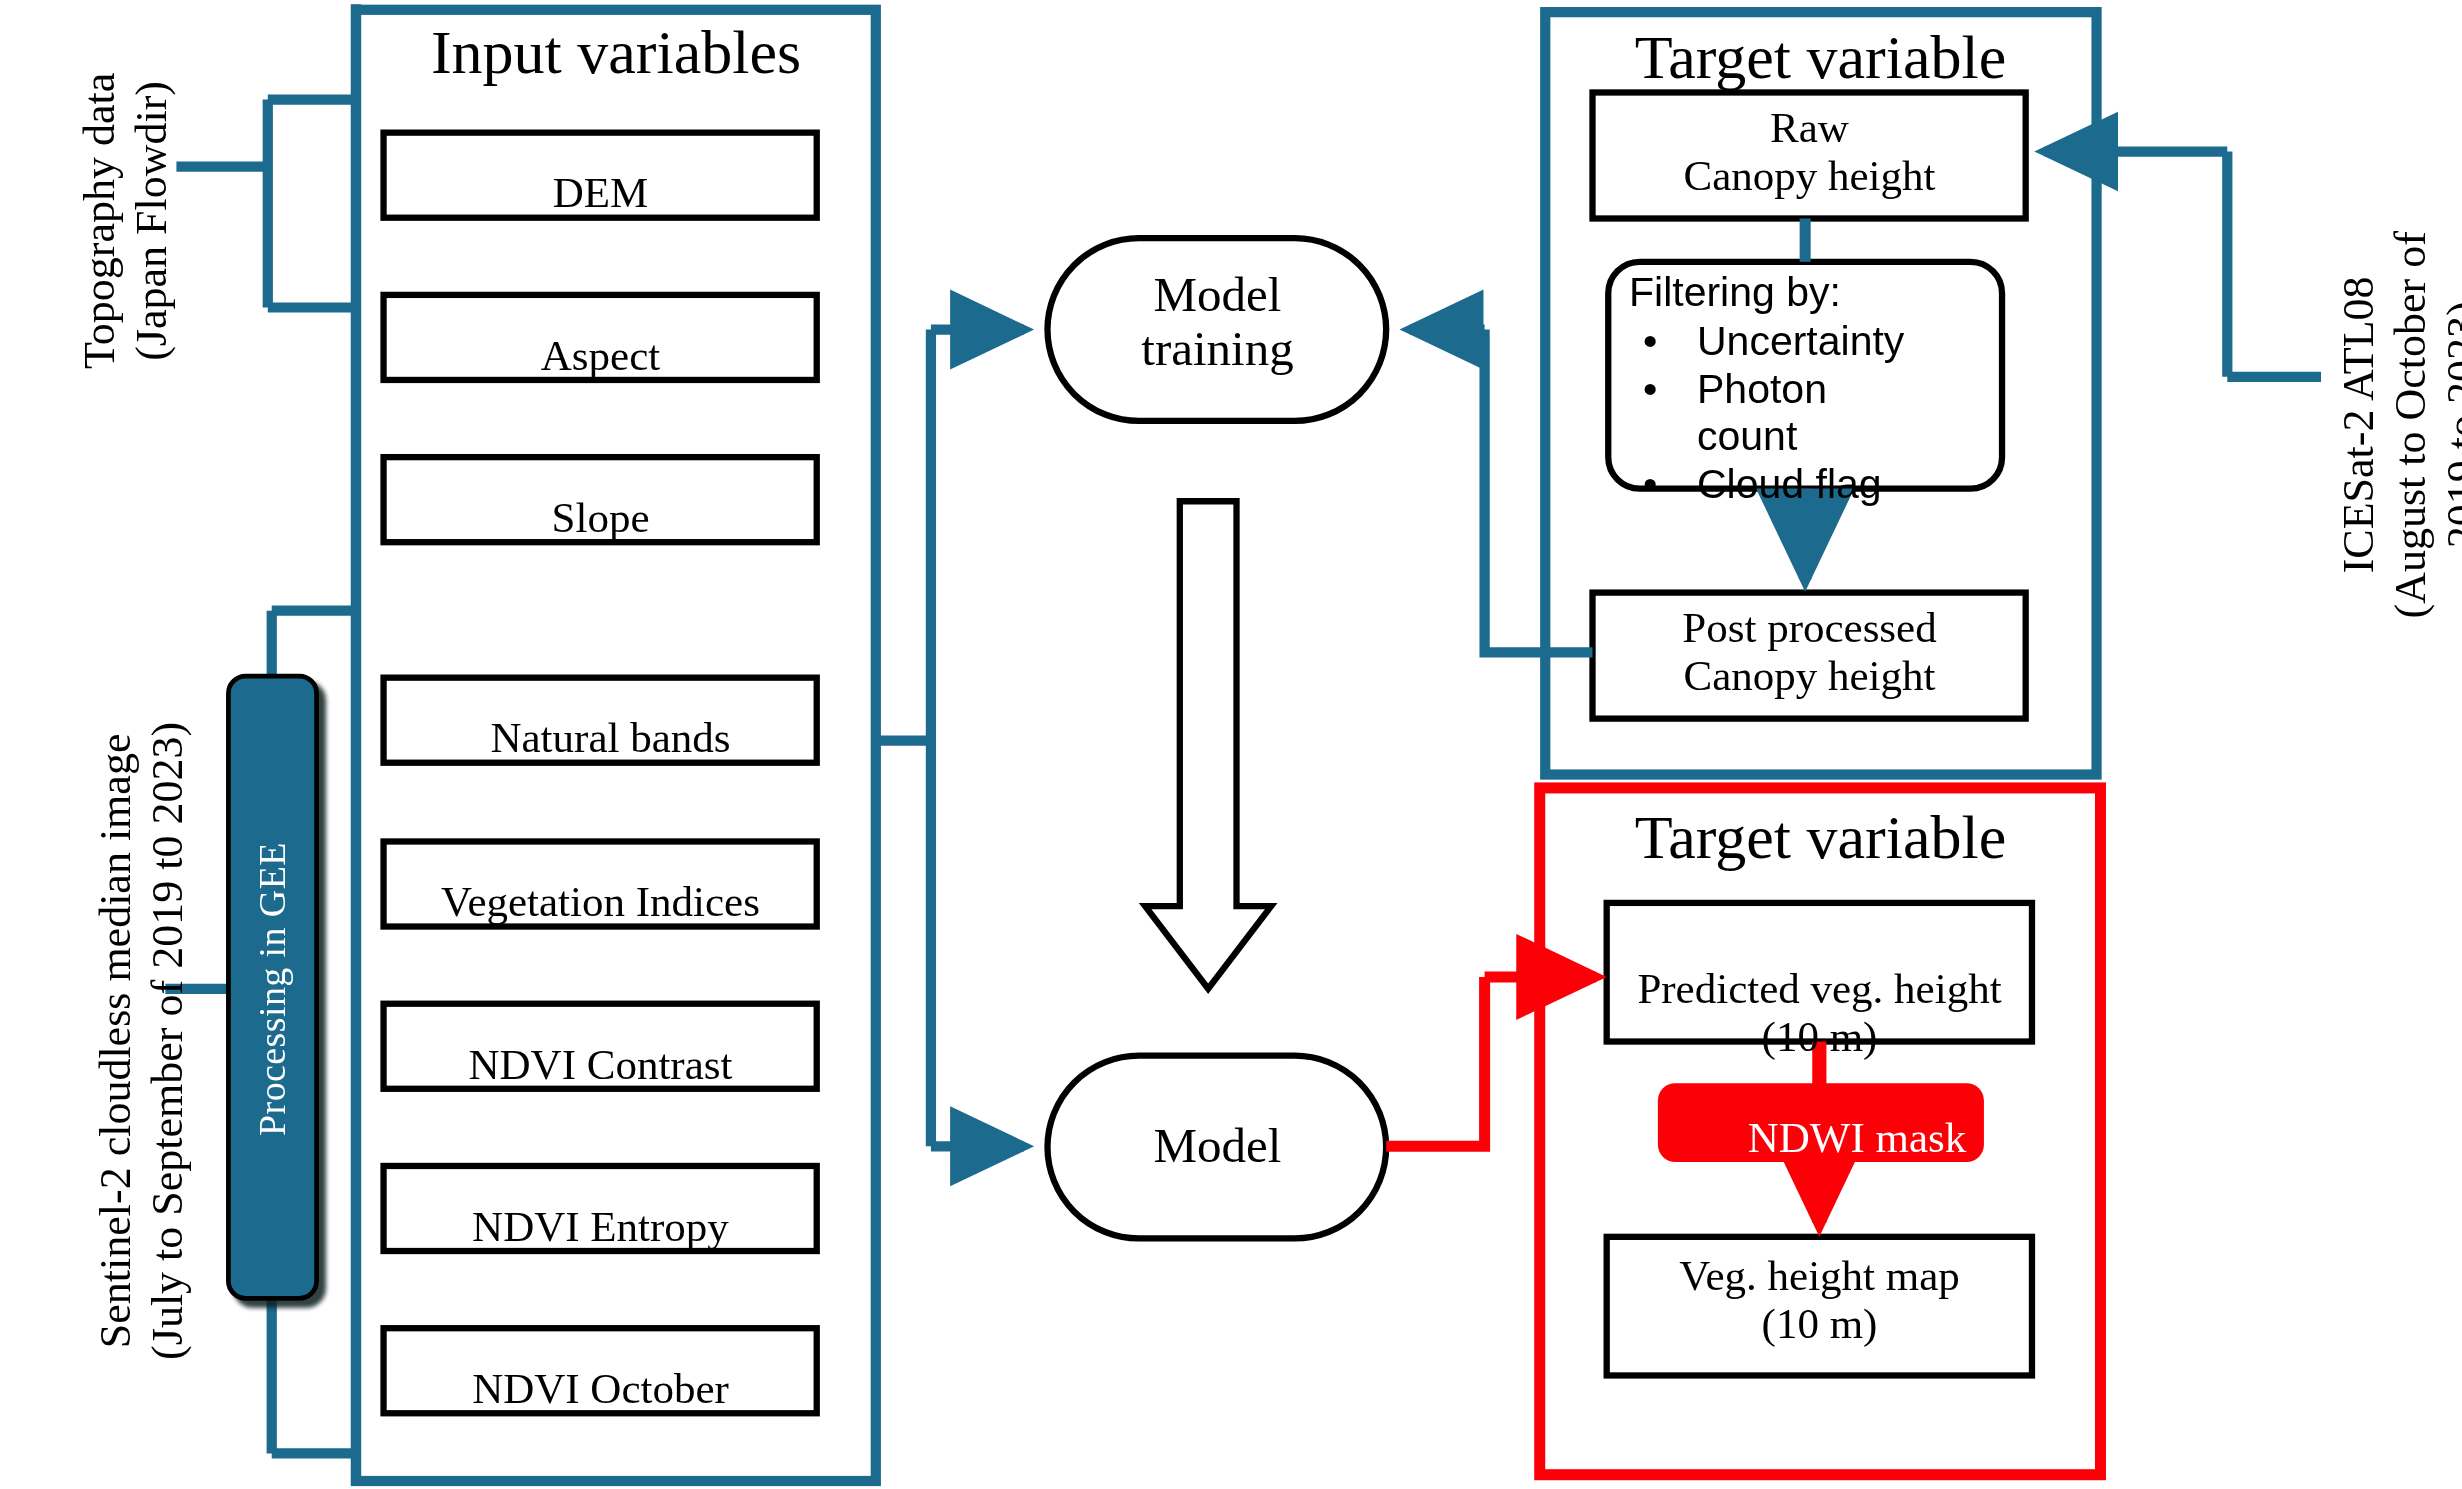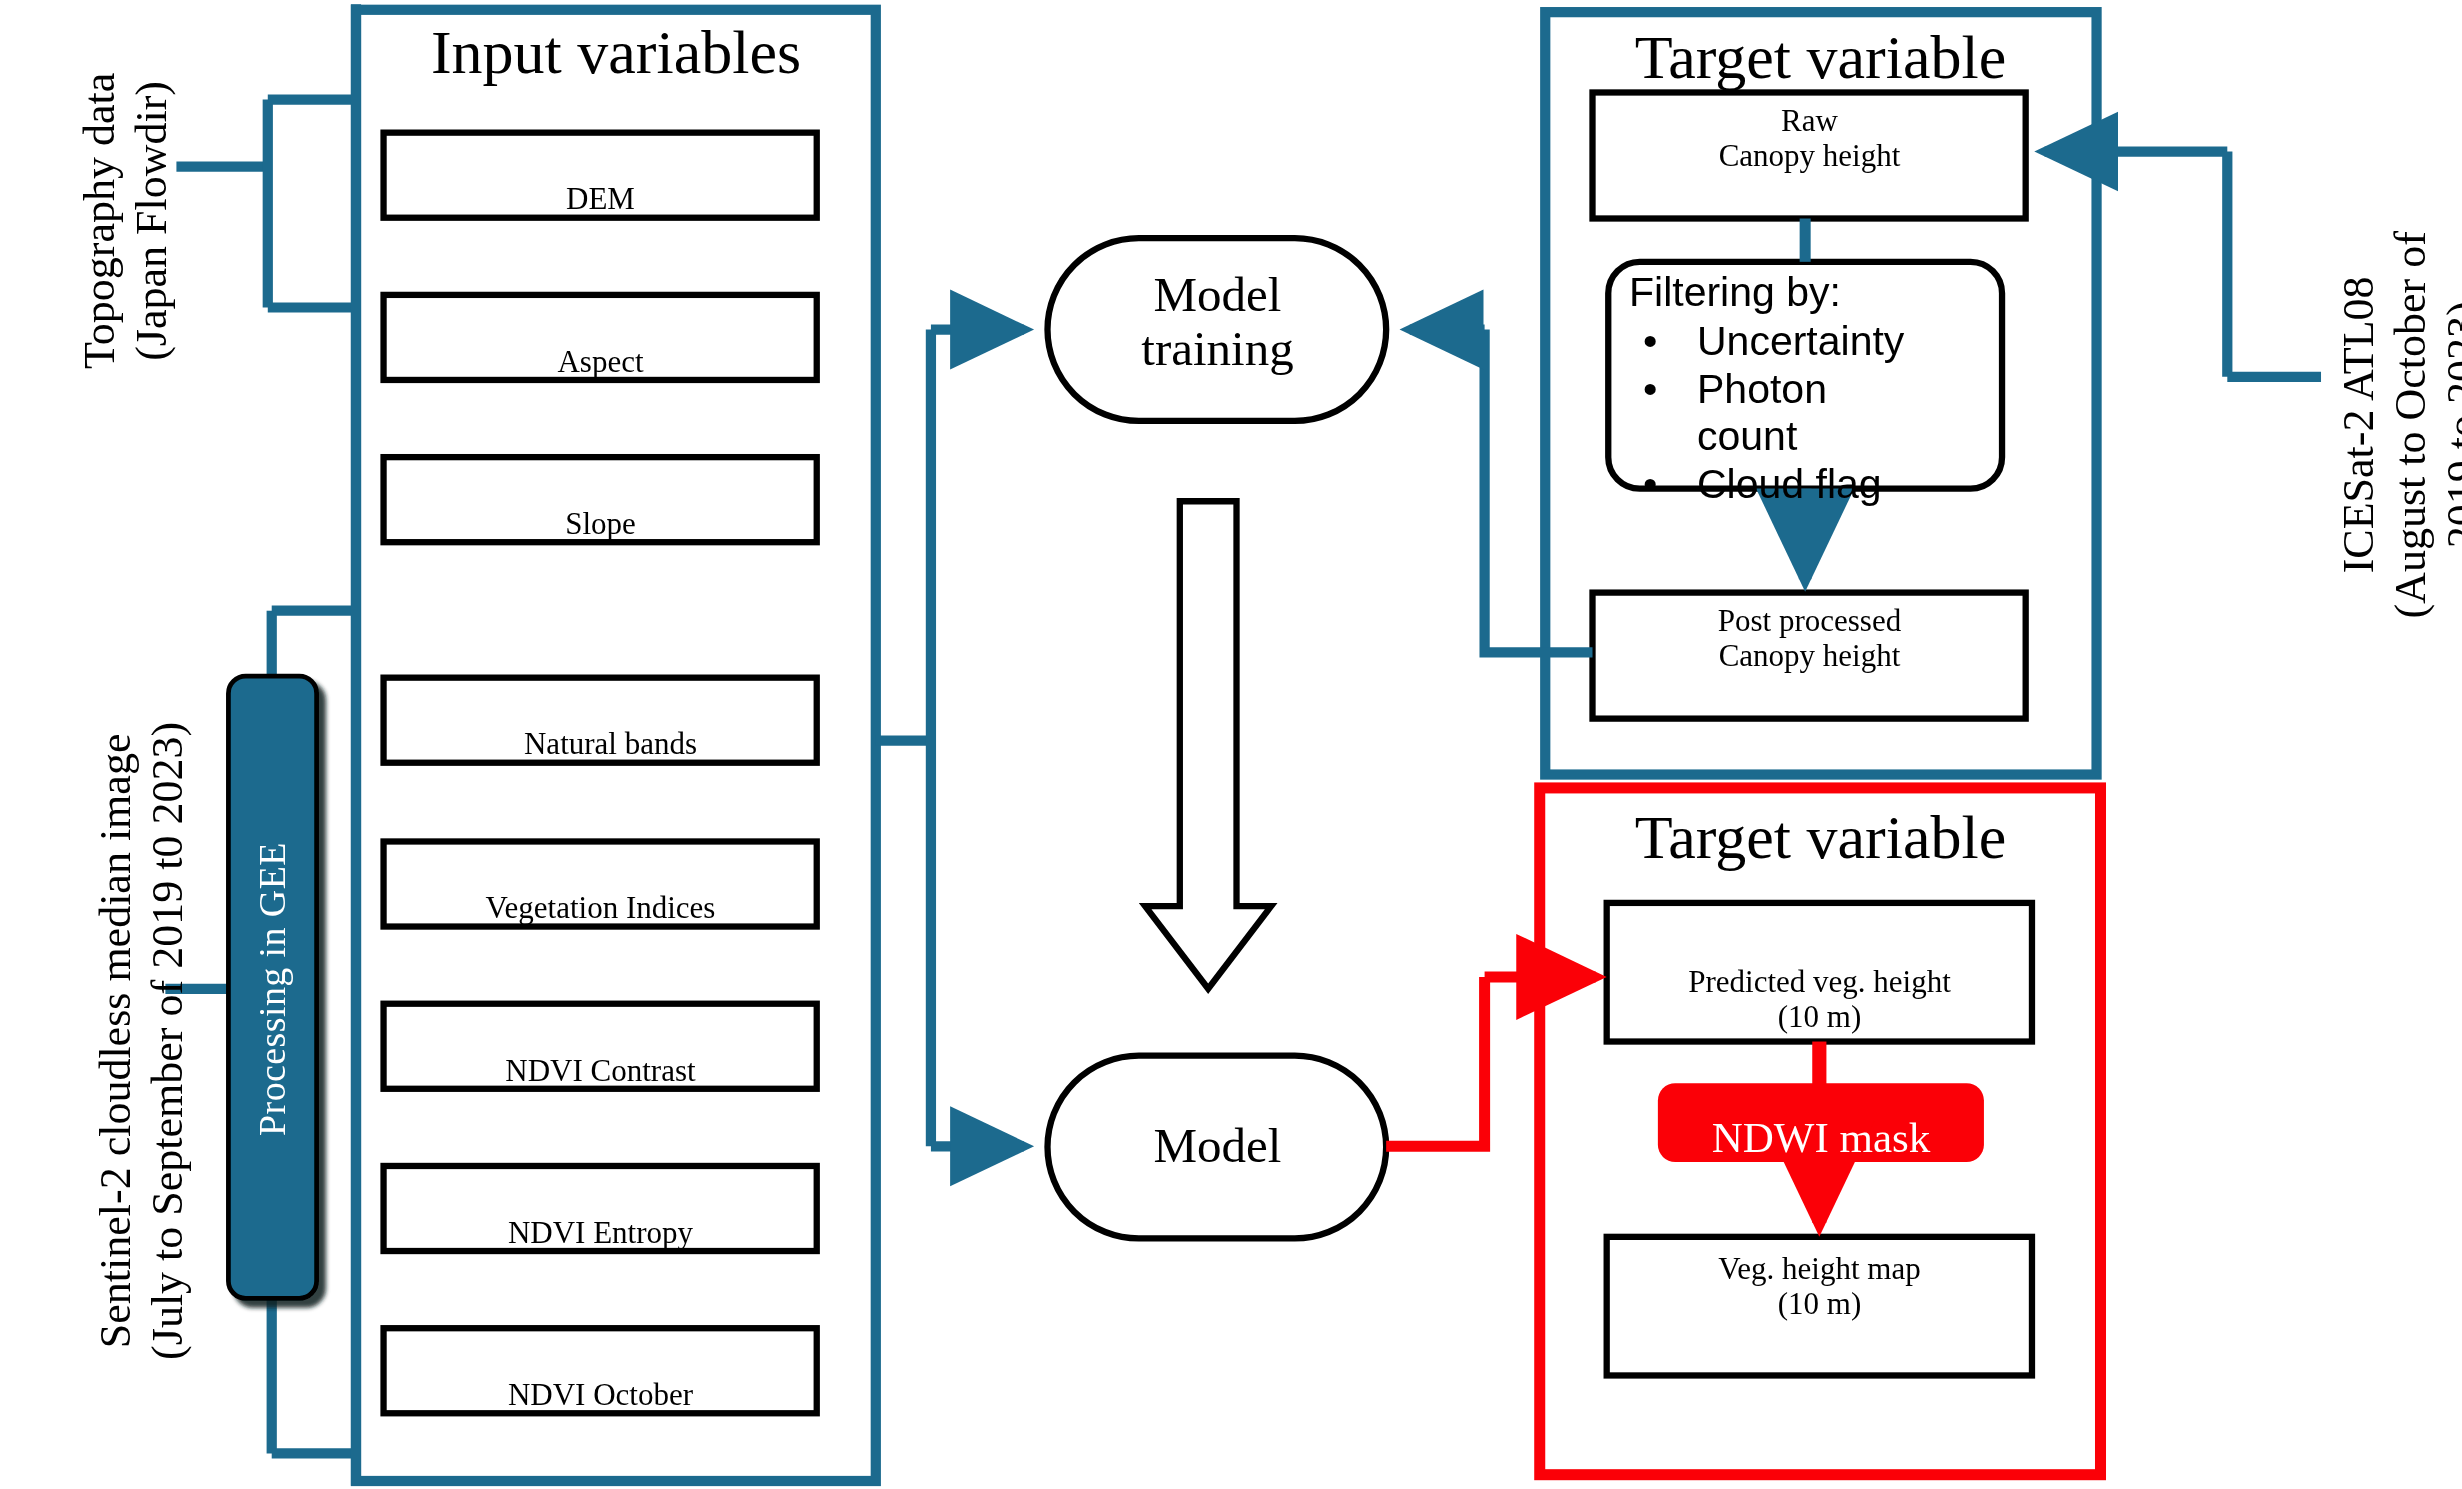--- a/index.html
+++ b/index.html
@@ -6,21 +6,21 @@
   body{width:2462px;height:1490px;position:relative;overflow:hidden;
        font-family:"Liberation Serif","DejaVu Serif",serif;}
   #stage{position:absolute;left:0;top:0;width:2462px;height:1490px;}
   svg{position:absolute;left:0;top:0;width:2462px;height:1490px;}
 
   .lbl{position:absolute;color:#000;white-space:nowrap;text-align:center;
        font-family:"Liberation Serif","DejaVu Serif",serif;}
   .rot{transform-origin:50% 50%;}
 
   .panel-title{font-size:62px;}
-  .box-text{font-size:31px;line-height:1.12;}
+  .box-text{font-size:43px;line-height:1.12;}
   .node-text{font-size:49px;line-height:1.1;}
   .side-text{font-size:44px;line-height:1.18;}
   .gee-text{font-size:38px;color:#ffffff;letter-spacing:0.4px;}
   .filter-text{font-family:"Liberation Sans","DejaVu Sans",sans-serif;
                font-size:41px;line-height:1.16;text-align:left;}
   .ndwi-text{font-size:43px;color:#ffffff;}
 
   .center-wrap{position:absolute;display:flex;align-items:flex-end;
                justify-content:center;}
 </style>
@@ -216,21 +216,21 @@
     <div>Canopy height</div>
   </div>
 
   <div class="lbl panel-title" style="left:1540px;top:802px;width:561px;">Target variable</div>
 
   <div class="lbl box-text" style="left:1607px;top:918px;width:425px;margin-top:47px;">
     <div>Predicted veg. height</div>
     <div>(10 m)</div>
   </div>
 
-  <div class="center-wrap" style="left:1658px;top:1083px;width:326px;height:79px;">
+  <div class="center-wrap" style="left:1658px;top:1083px;width:326px;height:79px;padding-left:36px;">
     <span class="lbl ndwi-text" style="position:static;">NDWI mask</span>
   </div>
 
   <div class="lbl box-text" style="left:1607px;top:1252px;width:425px;">
     <div>Veg. height map</div>
     <div>(10 m)</div>
   </div>
 
 </div>
 

